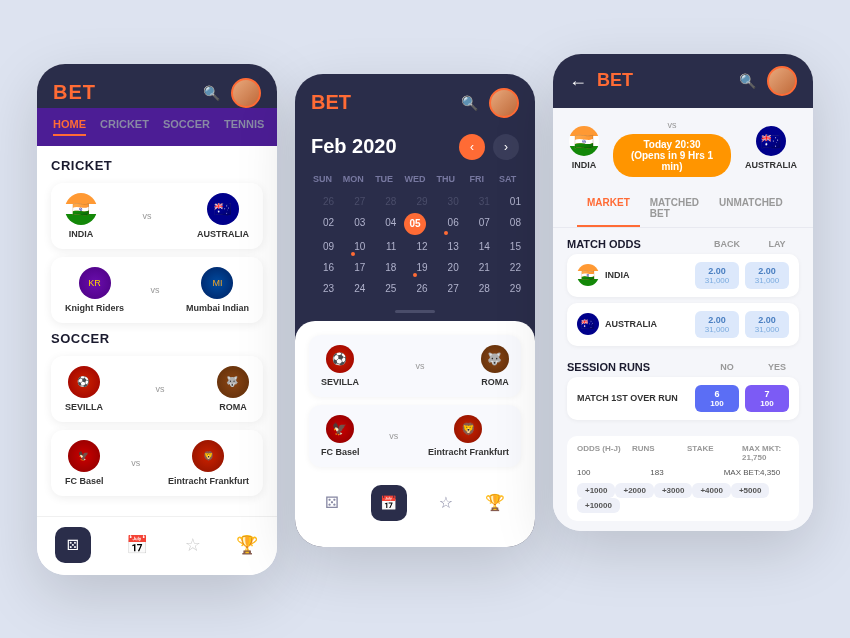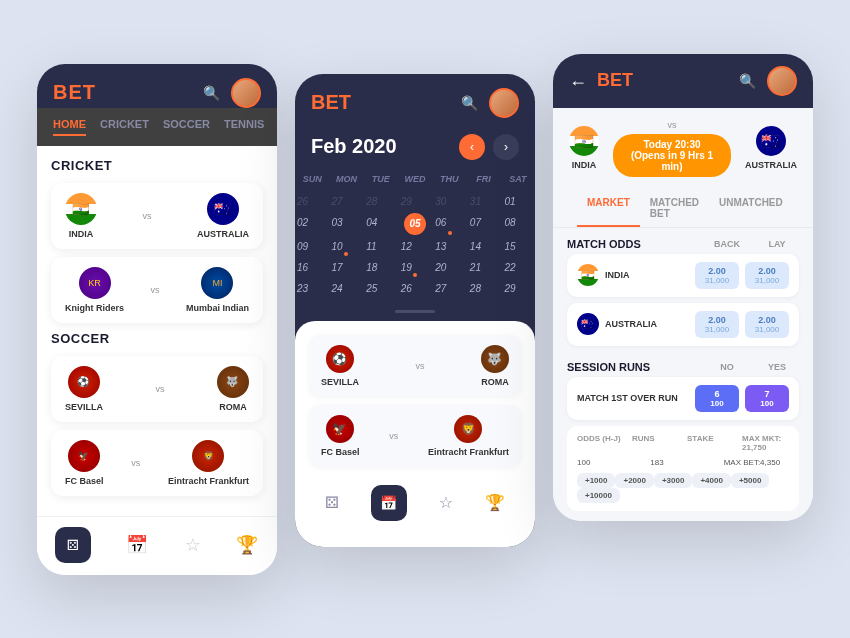--- a/index.html
+++ b/index.html
@@ -63,21 +63,21 @@
       gap: 10px;
     }
     .avatar-circle {
       width: 30px;
       height: 30px;
       border-radius: 50%;
       background: linear-gradient(135deg, #e8a87c, #c06a3a);
       border: 2px solid #ff6b35;
     }
     .p1-nav {
-      background: #404040;
+      background: #4c1d95;
       display: flex;
       gap: 14px;
       padding: 10px 16px;
     }
     .p1-nav-item {
       font-size: 11px;
       font-weight: 600;
       color: #8889a4;
       cursor: pointer;
       padding-bottom: 4px;
@@ -209,42 +209,41 @@
     }
     .arrow-btn.left {
       background: #ff6b35;
       color: #fff;
     }
     .arrow-btn.right {
       background: #3a3d5a;
       color: #fff;
     }
     .calendar {
-      padding: 0 0;
-      font-style: italic;
+      padding: 0 12px;
     }
     .cal-header {
       display: grid;
       grid-template-columns: repeat(7, 1fr);
       margin-bottom: 6px;
     }
     .cal-day-name {
       text-align: center;
       font-size: 9px;
       font-weight: 600;
       color: #7778a0;
       padding: 2px 0;
     }
     .cal-grid {
       display: grid;
       grid-template-columns: repeat(7, 1fr);
       gap: 2px;
     }
     .cal-day {
-      text-align: left;
+      text-align: right;
       font-size: 10px;
       color: #b0b2cc;
       padding: 4px 2px;
       border-radius: 50%;
       cursor: pointer;
       position: relative;
     }
     .cal-day.today {
       background: #ff6b35;
       color: #fff;
@@ -438,21 +437,21 @@
       color: #fff;
     }
     .session-yes {
       background: #7c5bf5;
       color: #fff;
     }
     .p3-odds-table {
       background: #fff;
       border-radius: 10px;
       padding: 8px 10px;
-      margin-top: 6px;
+      margin-top: 16px;
       font-size: 8px;
     }
     .p3-odds-table-header {
       display: flex;
       gap: 8px;
       color: #999;
       font-weight: 600;
       margin-bottom: 4px;
       font-size: 8px;
     }

